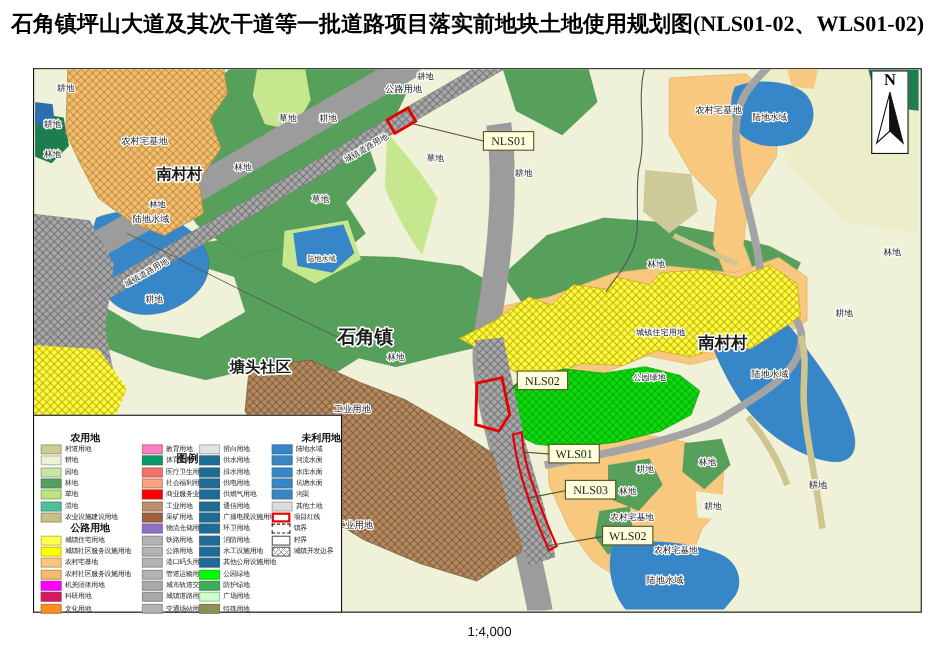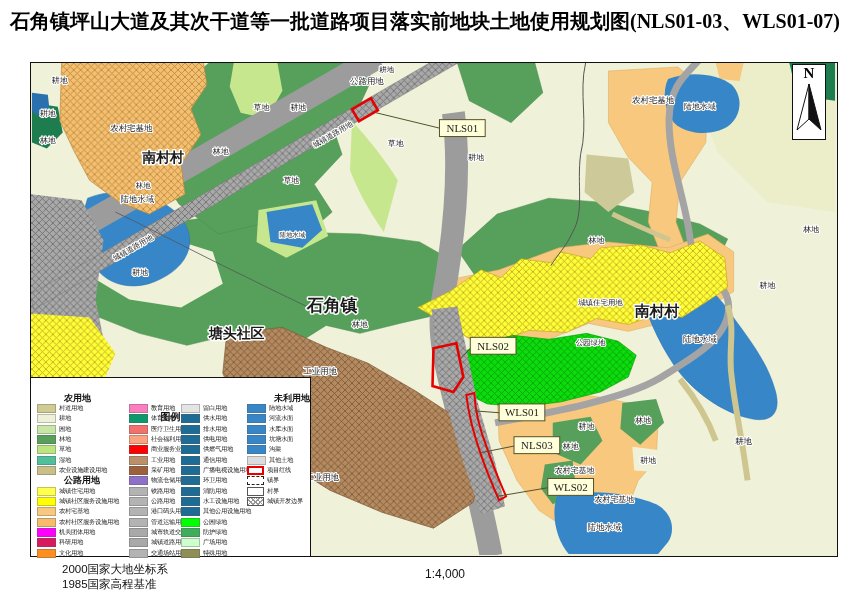--- a/index.html
+++ b/index.html
@@ -43,21 +43,21 @@
   .mlbl.big{font-weight:bold;stroke-width:3px;}
   .plotbox{fill:#ffffd9;stroke:#55502a;stroke-width:1px;}
   .plotlbl{font-family:"Liberation Serif",serif;font-size:11px;fill:#222;text-anchor:middle;}
   .leader{stroke:#55502a;stroke-width:1px;}
 </style>
 </head>
 <body>
 
 <div id="stage">
 
-  <div id="title">石角镇坪山大道及其次干道等一批道路项目落实前地块土地使用规划图(NLS01-03、WLS01-07)</div>
+  <div id="title">石角镇坪山大道及其次干道等一批道路项目落实前地块土地使用规划图(NLS01-02、WLS01-02)</div>
 
   <div id="map-frame">
     <svg id="map-svg" width="805" height="492" viewBox="0 0 808 495" xmlns="http://www.w3.org/2000/svg">
       <defs>
         <pattern id="pO" width="7" height="7" patternUnits="userSpaceOnUse">
           <rect width="7" height="7" fill="#f3bf70"></rect>
           <path d="M0,0 L7,7 M7,0 L0,7" stroke="#c08a3e" stroke-width="0.9"></path>
         </pattern>
         <pattern id="pY" width="7" height="7" patternUnits="userSpaceOnUse">
           <rect width="7" height="7" fill="#ffff38"></rect>
@@ -458,19 +458,15 @@
           <span class="lg-sym sym-solid"></span>
           <span class="lg-lb">村界</span>
         </div>
         <div class="lg-row">
           <span class="lg-sym sym-hatch"></span>
           <span class="lg-lb">城镇开发边界</span>
         </div>
       </div>
   </div>
 
-  <div id="footer-datum">
-    <div>2000国家大地坐标系</div>
-    <div>1985国家高程基准</div>
-  </div>
   <div id="footer-scale">1:4,000</div>
 
 </div>
 
 </body></html>

